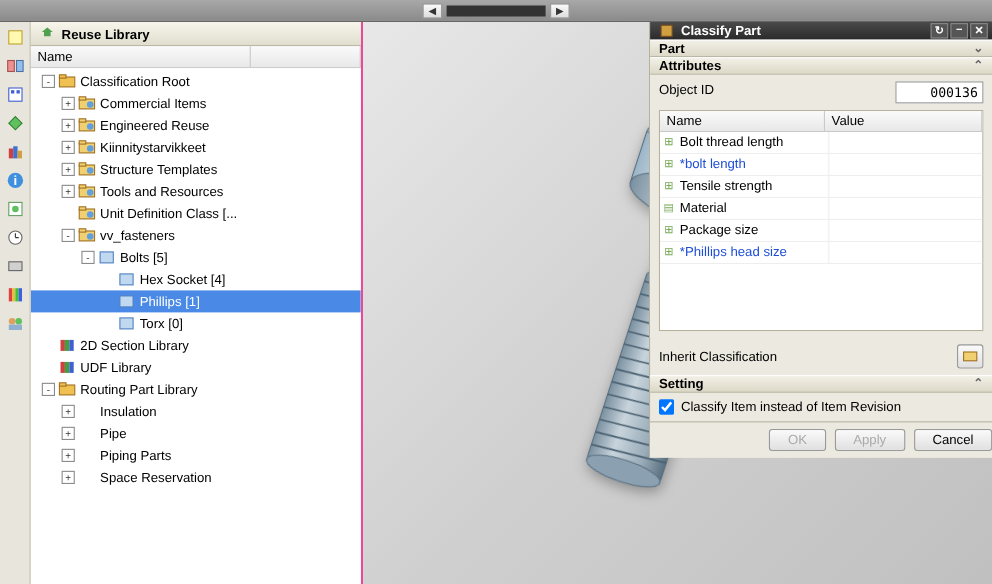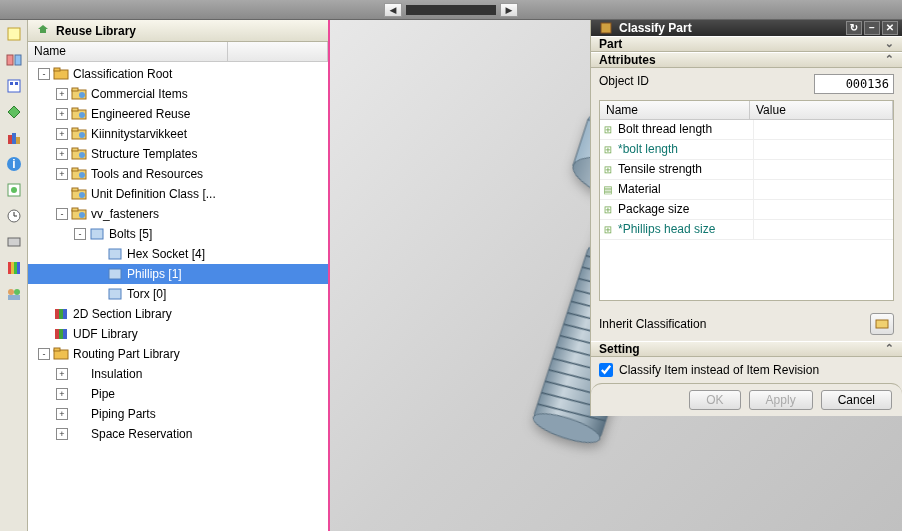--- a/index.html
+++ b/index.html
@@ -44,32 +44,32 @@
 .obj-row { display: flex; align-items: flex-start; margin-bottom: 6px; gap: 12px; }
 .obj-row label { flex: 1; }
 .obj-row input { width: 80px; background: #fff; border: 1px solid #999; padding: 2px 4px; text-align: right; font-family: monospace; }
 
 .attr-table { border: 1px solid #b5b39e; background: #fff; }
 .attr-head { display: flex; background: linear-gradient(#fafafa,#e8e8e8); border-bottom: 1px solid #c9c9c9; }
 .attr-head div { padding: 2px 6px; border-right: 1px solid #c9c9c9; }
 .attr-row { display: flex; border-bottom: 1px solid #eee; height: 20px; align-items: center; }
 .attr-row .icon { width: 16px; display: flex; justify-content: center; font-size: 10px; color: #7a5; }
 .attr-row .name { flex: 1; padding-left: 2px; }
-.attr-row.req .name { color: #0f766e; }
+.attr-row.req .name { color: #1d4ed8; }
 .attr-row .val { width: 140px; border-left: 1px solid #eee; height: 100%; }
 .attr-empty { height: 60px; }
 
 .action-row { display: flex; align-items: center; padding: 6px 8px; }
 .action-row .lbl { flex: 1; }
 .icon-btn { width: 24px; height: 22px; background: linear-gradient(#fafafa,#e0e0e0); border: 1px solid #999; border-radius: 3px; display: flex; align-items: center; justify-content: center; cursor: pointer; }
 
 .check-row { padding: 6px 8px; display: flex; align-items: flex-end; gap: 6px; }
 .check-row input { width: 14px; height: 14px; }
 
-.footer { padding: 6px 10px; display: flex; justify-content: flex-end; gap: 8px; border-top: 1px solid #b5b39e; background: #ece9e1; border-radius: 11px; }
+.footer { padding: 6px 0; display: flex; justify-content: flex-end; gap: 8px; border-top: 1px solid #b5b39e; background: #ece9e1; }
 .btn { padding: 2px 16px; background: linear-gradient(#fafafa,#e0e0e0); border: 1px solid #999; border-radius: 3px; cursor: pointer; }
 .btn:disabled { color: #aaa; cursor: default; }
 
 svg { display: block; }
 </style>
 </head>
 <body>
 
 <div class="topbar">
   <div class="nav-btn">◀</div>

